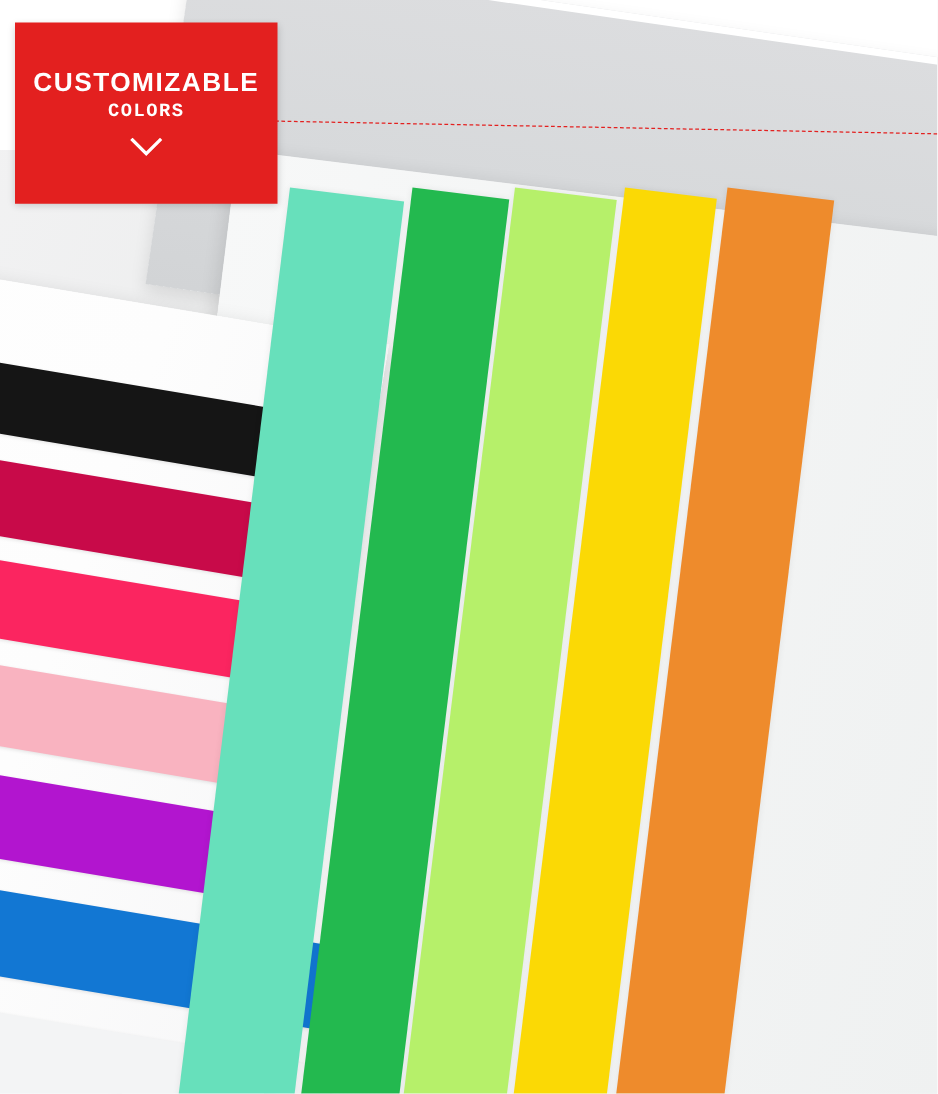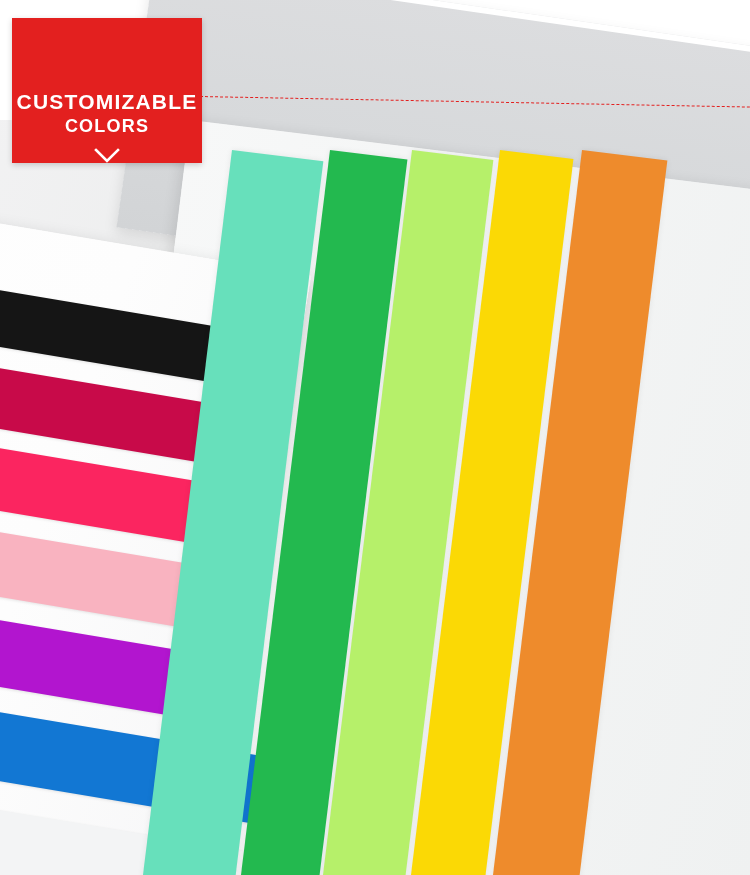--- a/index.html
+++ b/index.html
@@ -99,42 +99,43 @@
     position: absolute;
     transform-origin: left top;
     box-shadow: 0 0 6px rgba(0,0,0,0.07);
   }
 
   
   .tag {
     position: absolute;
     left: 12px;
     top: 18px;
-    width: 190px;
+    width: 210px;
     height: 145px;
     background: #e3201f;
     color: #ffffff;
     display: flex;
     flex-direction: column;
     align-items: center;
-    justify-content: flex-end;
+    justify-content: center;
     box-shadow: 0 2px 6px rgba(0,0,0,0.18);
   }
   .tag-line1 {
     font-size: 21px;
     font-weight: bold;
     letter-spacing: 1.2px;
     line-height: 1.05;
   }
   .tag-line2 {
-    font-size: 18px;
+    font-size: 15px;
     font-weight: bold;
     letter-spacing: 1.2px;
     line-height: 1.05;
     margin-top: 4px;
+    font-family: Liberation Mono, monospace;
   }
   .tag-chevron {
     margin-top: 12px;
     width: 26px;
     height: 15px;
   }
   .tag-chevron svg { display: block; }
 
   
   .dash-line {

